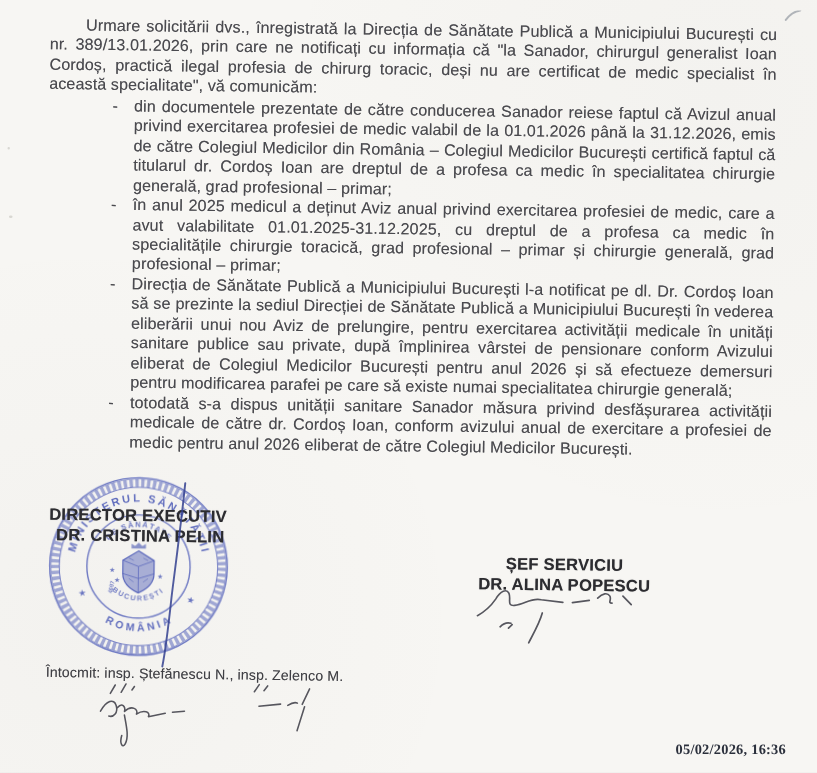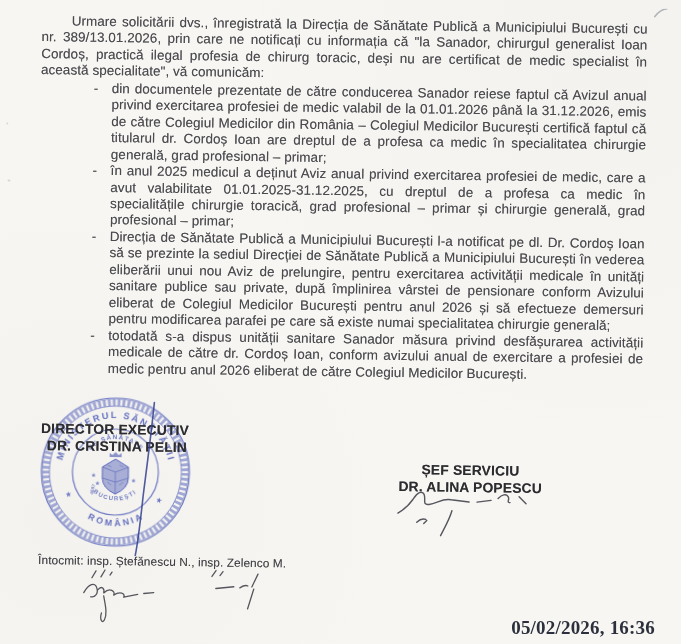--- a/index.html
+++ b/index.html
@@ -33,21 +33,21 @@
     letter-spacing:0.2px;text-shadow:0 0 0.6px rgba(44,44,48,0.5);
   }
   .stamp{position:absolute;left:46px;top:395px;width:152px;height:152px;z-index:1;opacity:0.93;filter:blur(0.25px);}
   .ink{position:absolute;inset:0;z-index:3;pointer-events:none;}
   .prepared{
     position:absolute;left:46px;top:553px;font-size:11.8px;color:#404045;
     letter-spacing:0.1px;text-shadow:0 0 0.4px rgba(64,64,69,0.4);
   }
   .timestamp{
     position:absolute;right:26px;top:617px;z-index:4;
-    font-family:"Liberation Serif", serif;font-weight:bold;font-size:19px;
+    font-family:"Liberation Serif", serif;font-weight:bold;font-size:12px;
     color:#2b303c;letter-spacing:0.2px;
   }
   .speck{position:absolute;border-radius:50%;background:#d8d7d2;}
   .stamp text{font-family:"Liberation Sans", sans-serif;font-weight:bold;}
 </style>
 </head>
 <body>
 
 <div class="page">
   <div class="scan">

